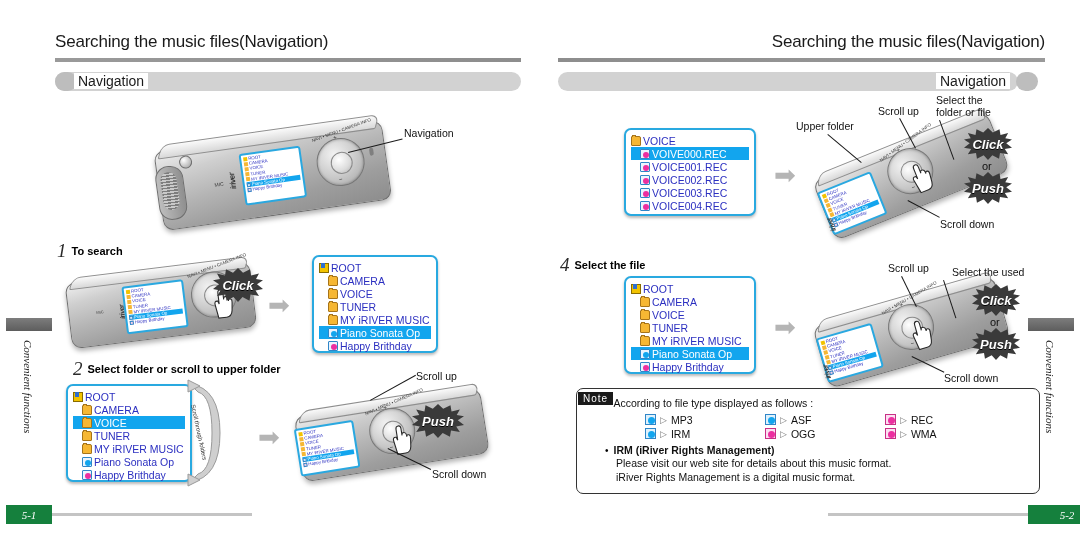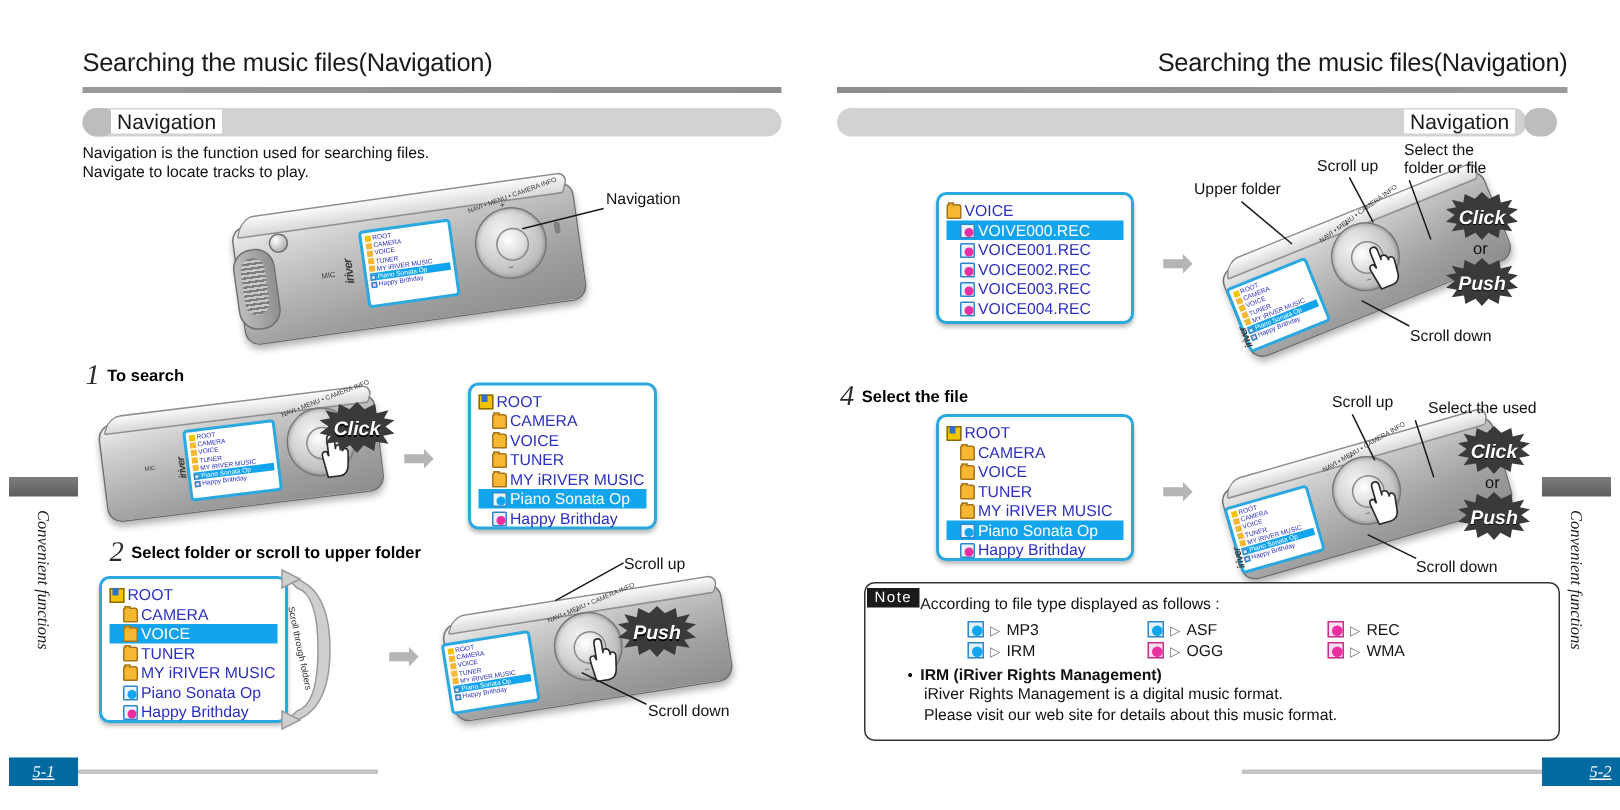--- a/index.html
+++ b/index.html
@@ -98,43 +98,41 @@
   .fmt .fi:after{content:"";position:absolute;right:0;bottom:0;width:7px;height:7px;border-radius:50%;background:#12a5ee;}
   .fmt .fi.mag{background:#fbdff1;border-color:#c82f86;}
   .fmt .fi.mag:after{background:#ec2fa0;}
   .fmt .tri{color:#7a7a7a;margin-right:4px;font-size:9px;}
 
   
   .sidetab{position:absolute;}
   .sidetab .cap{position:absolute;width:46px;height:13px;background:linear-gradient(to bottom,#7d7d7d,#5d5d5d);}
   .sidetab .vtxt{position:absolute;font-family:"Liberation Serif",serif;font-style:italic;
      font-size:11px;color:#1a1a1a;white-space:nowrap;transform-origin:0 0;}
-  .pgnum{position:absolute;background:#0369a1;color:#fff;font-family:"Liberation Serif",serif;
-     font-style:italic;font-size:11px;display:flex;align-items:center;justify-content:center;text-decoration:underline;}
+  .pgnum{position:absolute;background:#15803d;color:#fff;font-family:"Liberation Serif",serif;
+     font-style:italic;font-size:11px;display:flex;align-items:center;justify-content:center;}
   .footrule{position:absolute;height:3px;background:#c4c4c4;}
 
   .curve-txt{position:absolute;font-size:6px;color:#2b2b2b;white-space:nowrap;transform-origin:0 0;}
   .scrollband{position:absolute;}
 </style>
 </head>
 <body>
 
 <div class="spread">
 
   <div class="page left">
 
     <div class="pg-title" style="left:55px;top:32px;">Searching the music files(Navigation)</div>
     <div class="title-rule" style="left:55px;top:58px;width:466px;"></div>
 
     <div class="navbar" style="left:55px;top:72px;width:466px;"></div>
     <div class="navbar-cap" style="left:55px;top:72px;"></div>
     <div class="navbar-label" style="left:74px;top:73px;">Navigation</div>
 
-    <div class="intro" style="left:55px;top:96px;width:300px;">Navigation is the function used for searching files.
-Navigate to locate tracks to play.</div>
 
     <div class="dev" style="left:140px;top:122px;width:260px;height:110px;transform:rotate(-8deg);">
       <div class="dev-body" style="left:18px;top:14px;width:228px;height:78px;"></div>
       <div class="dev-top" style="left:24px;top:8px;width:218px;height:12px;transform:skewX(-22deg);"></div>
 
       <div style="position:absolute;left:16px;top:30px;width:26px;height:52px;border-radius:13px;background:linear-gradient(to right,#bdbdbd,#8f8f8f);border:1px solid #6f6f6f;"></div>
       <div style="position:absolute;left:21px;top:36px;width:16px;height:38px;border-radius:8px;background:repeating-linear-gradient(to bottom,#7d7d7d 0 1.5px,#c9c9c9 1.5px 3px);"></div>
       <div style="position:absolute;left:42px;top:22px;width:11px;height:11px;border-radius:50%;background:radial-gradient(circle at 35% 30%,#fff,#9a9a9a);border:1px solid #6f6f6f;"></div>
       <div class="mic" style="left:74px;top:52px;">MIC</div>
       <div class="irv" style="left:88px;top:62px;transform:rotate(-90deg);transform-origin:0 0;">iriver</div>
@@ -645,22 +643,22 @@
           <div class="fmt" style="width:120px;">
             <span class="fi mag"></span>
             <span class="tri">▷</span>
             <span>WMA</span>
           </div>
         </div>
         <div style="display:flex;align-items:flex-start;margin-top:4px;">
           <span style="font-size:10px;margin-right:5px;line-height:13.5px;">•</span>
           <span class="note-line" style="font-weight:bold;">IRM (iRiver Rights Management)</span>
         </div>
+        <div class="note-line" style="padding-left:11px;">Please visit our web site for details about this music format.</div>
         <div class="note-line" style="padding-left:11px;">iRiver Rights Management is a digital music format.</div>
-        <div class="note-line" style="padding-left:11px;">Please visit our web site for details about this music format.</div>
       </div>
     </div>
     <div class="note-tag" style="left:38px;top:392px;">Note</div>
 
     <div class="sidetab" style="left:488px;top:318px;height:180px;">
       <div class="cap" style="left:0;top:0;"></div>
       <div class="vtxt" style="left:28px;top:22px;transform:rotate(90deg);">Convenient functions</div>
     </div>
 
     <div class="pgnum" style="left:488px;top:505px;width:46px;height:19px;padding-left:16px;">5-2</div>

